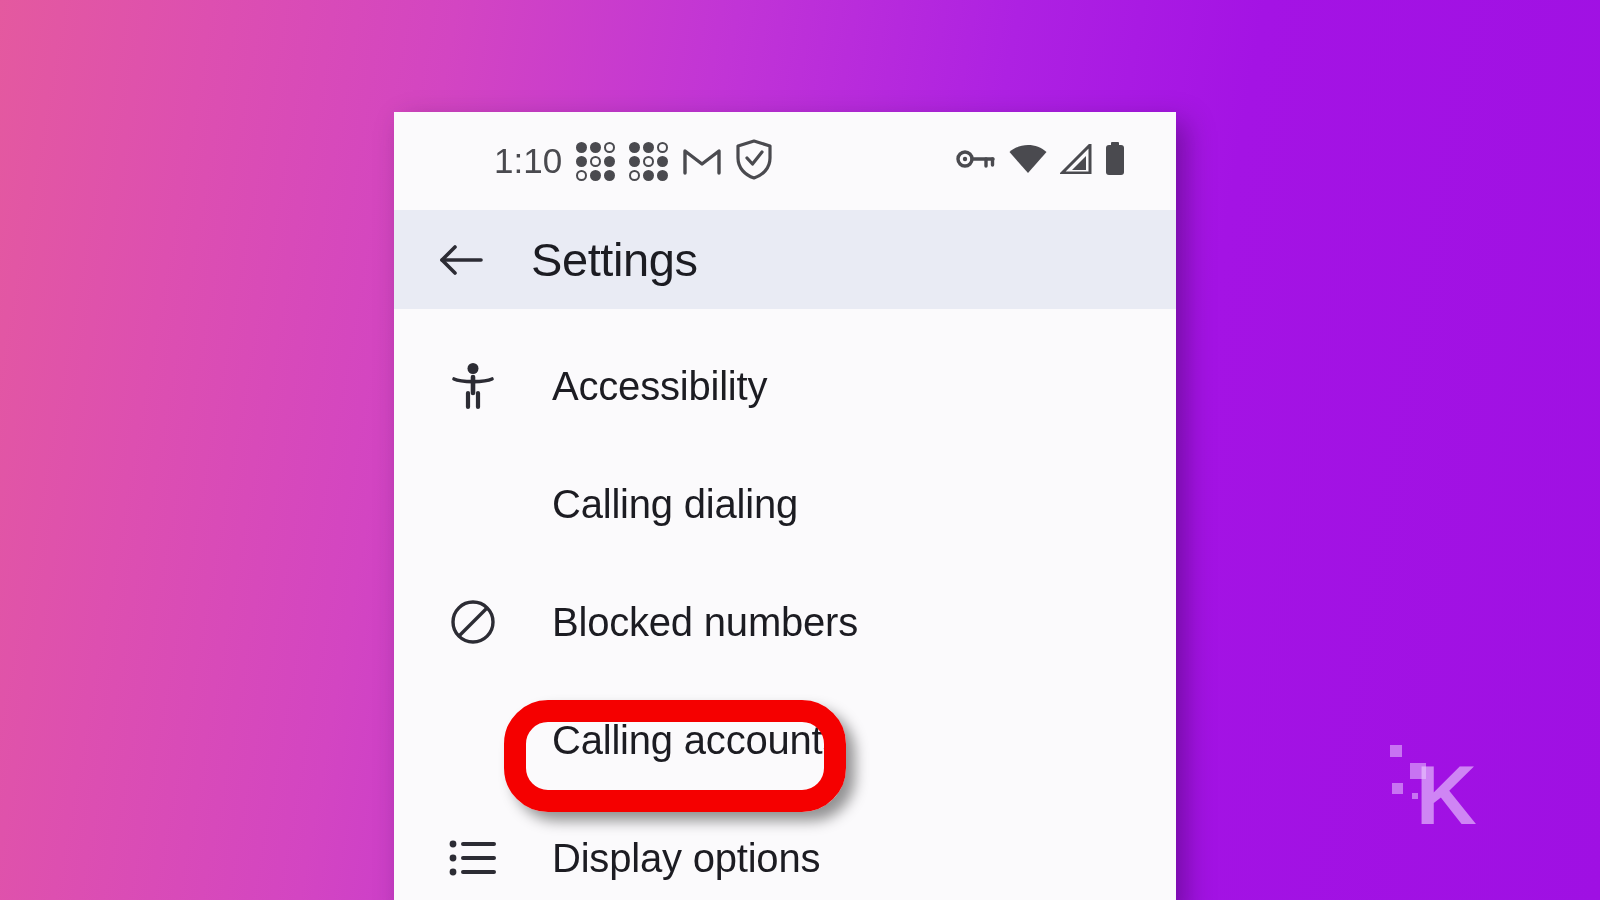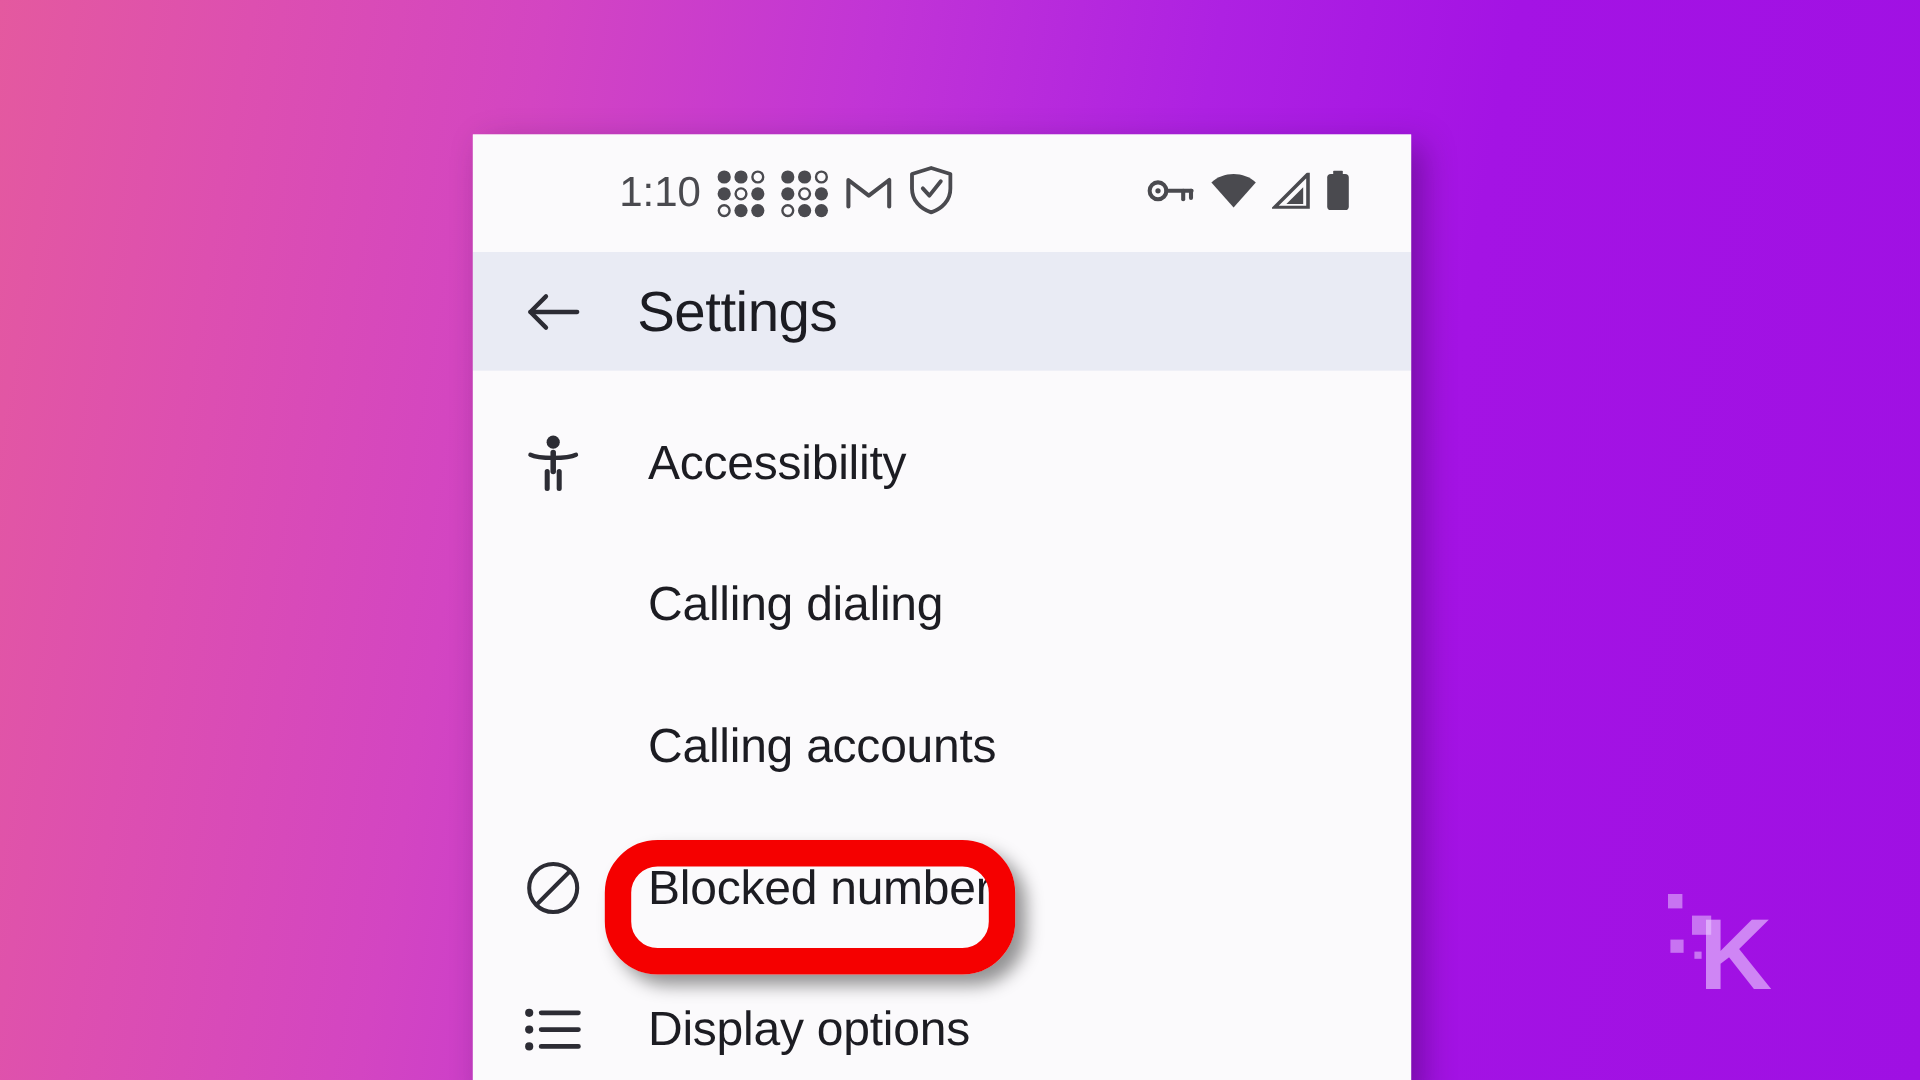--- a/index.html
+++ b/index.html
@@ -68,21 +68,21 @@
   }
 
   
   .status-bar {
     position: relative;
     height: 98px;
     background: #fbfafc;
   }
   .status-left {
     position: absolute;
-    left: 122px;
+    left: 100px;
     top: 0;
     height: 98px;
     display: flex;
     align-items: center;
     gap: 14px;
   }
   .status-right {
     position: absolute;
     right: 50px;
     top: 0;
@@ -146,21 +146,21 @@
   
   .settings-list {
     background: #fbfafc;
     padding-top: 18px;
     position: relative;
   }
   .list-item {
     display: flex;
     align-items: center;
     height: 118px;
-    padding-left: 36px;
+    padding-left: 48px;
     cursor: pointer;
   }
   .item-icon {
     width: 62px;
     min-width: 62px;
     display: flex;
     align-items: center;
     justify-content: center;
   }
   .item-label {
@@ -302,32 +302,32 @@
         </span>
         <span class="item-label">Accessibility</span>
       </div>
 
       <div class="list-item">
         <span class="item-icon"></span>
         <span class="item-label">Calling dialing</span>
       </div>
 
       <div class="list-item">
-        <span class="item-icon"></span>
-        <span class="item-label">Calling accounts</span>
-      </div>
-
-      <div class="list-item">
         <span class="item-icon">
           <svg width="48" height="48" viewBox="0 0 48 48">
             <circle cx="24" cy="24" r="20" fill="none" stroke="#2c2c34" stroke-width="3.4"></circle>
             <path d="M10.5 37.5 L37.5 10.5" stroke="#2c2c34" stroke-width="3.4" stroke-linecap="round"></path>
           </svg>
         </span>
         <span class="item-label">Blocked numbers</span>
+      </div>
+
+      <div class="list-item">
+        <span class="item-icon"></span>
+        <span class="item-label">Calling accounts</span>
       </div>
 
       <div class="list-item">
         <span class="item-icon">
           <svg width="48" height="40" viewBox="0 0 48 40">
             <circle cx="4" cy="6" r="3.4" fill="#2c2c34"></circle>
             <circle cx="4" cy="20" r="3.4" fill="#2c2c34"></circle>
             <circle cx="4" cy="34" r="3.4" fill="#2c2c34"></circle>
             <path d="M14 6 H45 M14 20 H45 M14 34 H45" stroke="#2c2c34" stroke-width="4" stroke-linecap="round"></path>
           </svg>

